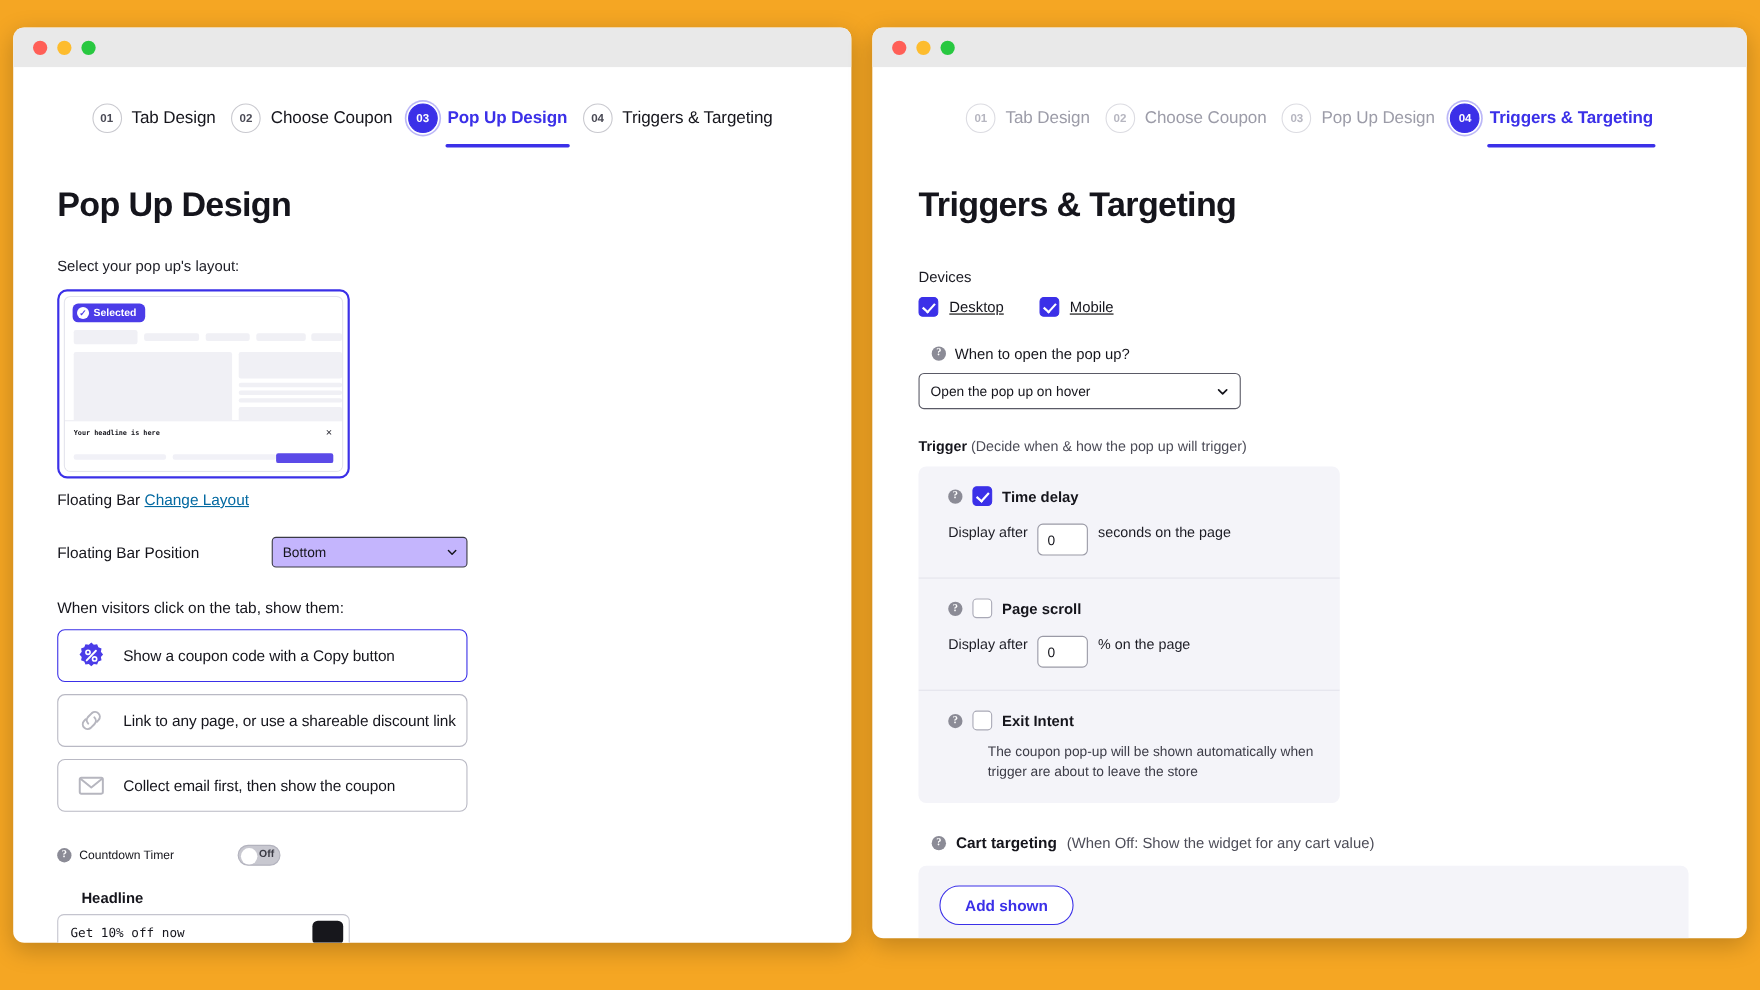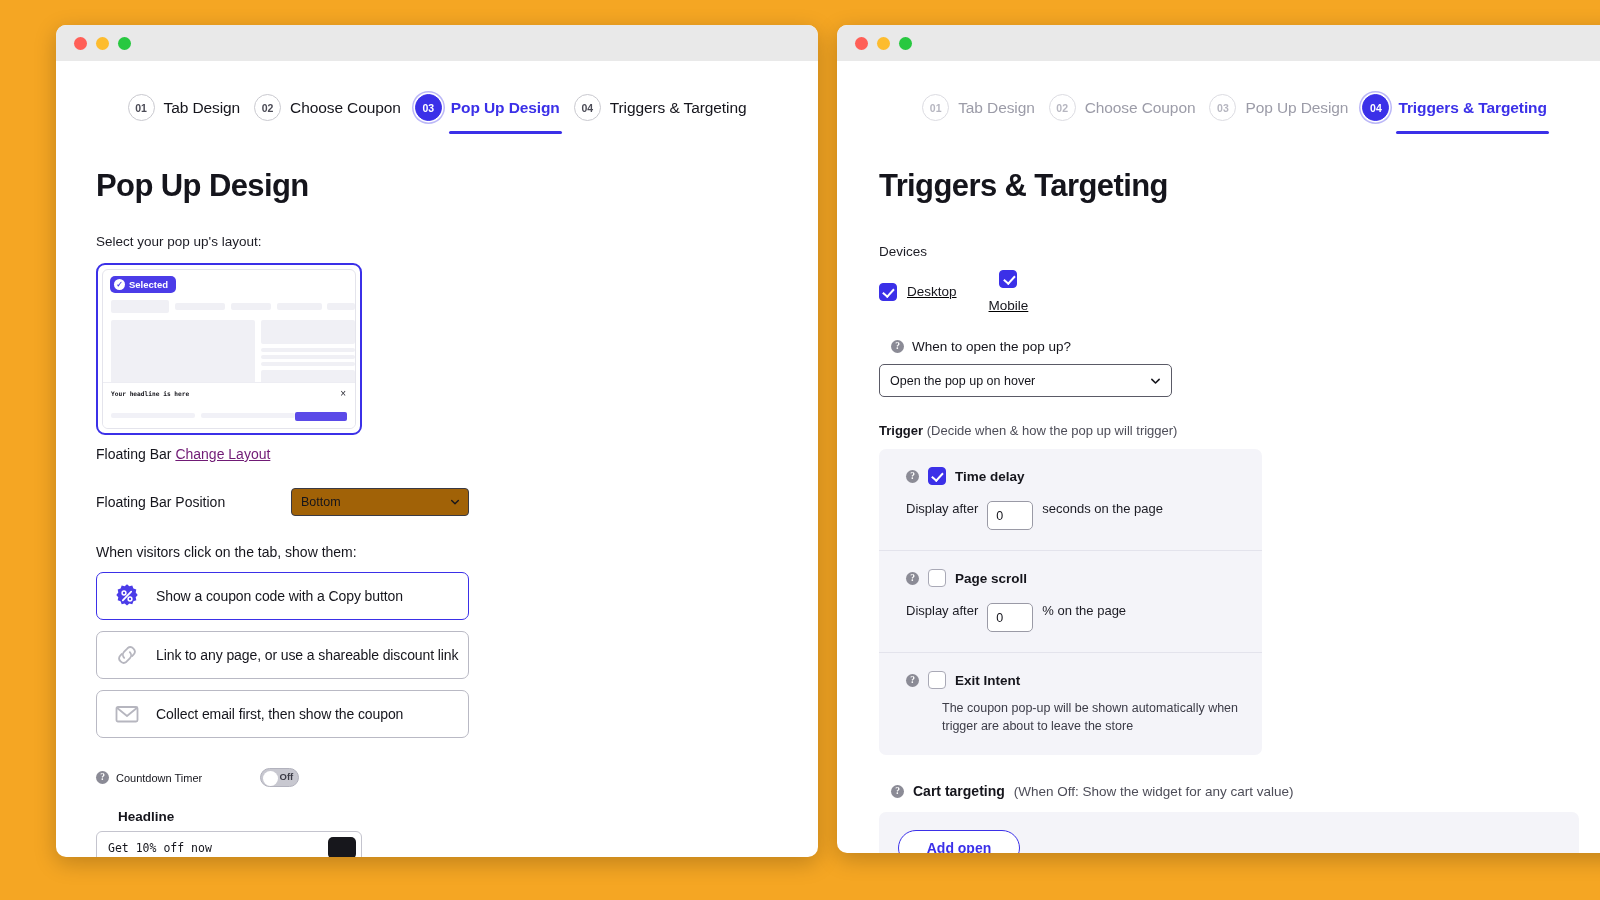--- a/index.html
+++ b/index.html
@@ -2,21 +2,21 @@
 <html><head>
 <meta charset="utf-8">
 <style>
   * { box-sizing: border-box; margin: 0; padding: 0; }
   html, body {
     width: 1600px; height: 900px;
     background: #F5A623;
     font-family: "Liberation Sans", sans-serif;
     overflow: hidden;
   }
-  .stage { position: relative; width: 1272px; height: 900px; margin-left: 44px; }
+  .stage { position: relative; width: 1272px; height: 900px; }
 
   
   .window {
     position: absolute;
     background: #ffffff;
     border-radius: 10px;
     overflow: hidden;
     box-shadow: 0 6px 22px rgba(0,0,0,0.22);
   }
   #window-left  { left: 12px;  top: 25px; width: 762px; height: 832px; }
@@ -113,32 +113,32 @@
     font-size: 10px; color: #2b2b35;
   }
   .bar-line { position: absolute; height: 5px; background: #f1f1f7; border-radius: 2px; }
   .bar-btn {
     position: absolute; right: 8px; bottom: 7px;
     width: 52px; height: 9px; background: #5B4AE8; border-radius: 2px;
   }
 
   .floating-row { margin-top: 11px; font-size: 14px; color: #15151c; }
   .floating-row a {
-    color: #701a75; text-decoration: underline; cursor: pointer;
+    color: #0369a1; text-decoration: underline; cursor: pointer;
   }
 
   .pos-row {
     margin-top: 26px; display: flex; align-items: center;
   }
   .pos-label { font-size: 14px; color: #15151c; width: 195px; }
   .select-box {
     position: relative;
     width: 178px; height: 28px;
     border: 1px solid #3a3a44; border-radius: 4px;
-    background: #a16207;
+    background: #c4b5fd;
     display: flex; align-items: center;
     padding: 0 9px;
     font-size: 12.5px; color: #15151c;
   }
   .select-box .chev {
     position: absolute; right: 8px; top: 50%; transform: translateY(-50%);
     width: 10px; height: 10px;
   }
 
   .section-q { margin-top: 28px; font-size: 14px; color: #15151c; }
@@ -209,21 +209,21 @@
     flex: none; position: relative; cursor: pointer;
   }
   .chk.on { background: #3B30E8; border-color: #3B30E8; }
   .chk.on::after {
     content: ""; position: absolute;
     left: 5.4px; top: 2px; width: 4.5px; height: 9px;
     border: solid #fff; border-width: 0 2.2px 2.2px 0;
     transform: rotate(42deg);
   }
   .chk-label { font-size: 13.5px; color: #15151c; }
-  .chk-wrap.gap2 { margin-left: 18px; flex-direction: column; }
+  .chk-wrap.gap2 { margin-left: 18px; }
 
   .when-row { margin-top: 26px; margin-left: 12px; display: flex; align-items: center; gap: 8px; }
   .when-text { font-size: 13.5px; color: #15151c; }
   .when-select {
     margin-top: 10px;
     width: 293px; height: 33px;
     border: 1px solid #5a5a66; border-radius: 5px;
     background: #fff;
     display: flex; align-items: center; padding: 0 10px;
     font-size: 12.5px; color: #15151c;
@@ -518,19 +518,19 @@
           </div>
         </div>
 
         <div class="cart-row">
           <span class="q-icon">?</span>
           <span class="cart-strong">Cart targeting</span>
           <span class="cart-paren">(When Off: Show the widget for any cart value)</span>
         </div>
 
         <div class="cart-panel">
-          <button class="add-rule">Add open</button>
+          <button class="add-rule">Add shown</button>
         </div>
       </div>
     </div>
   </div>
 
 </div>
 
 </body></html>

